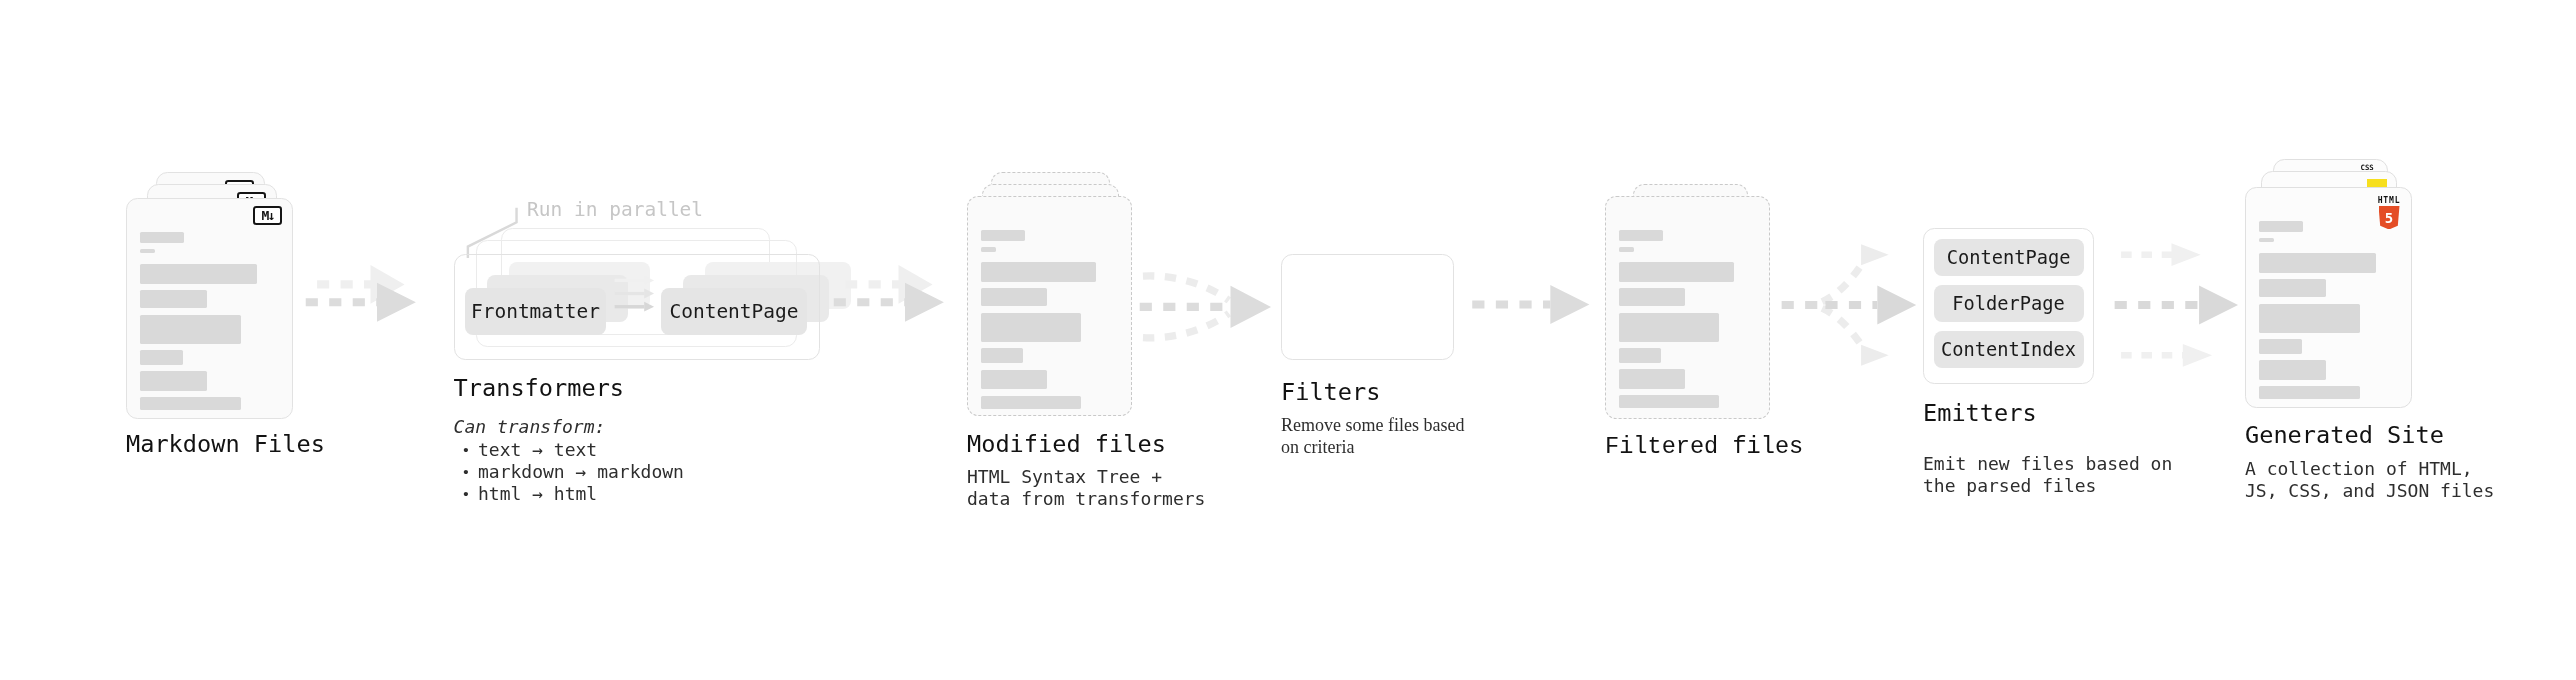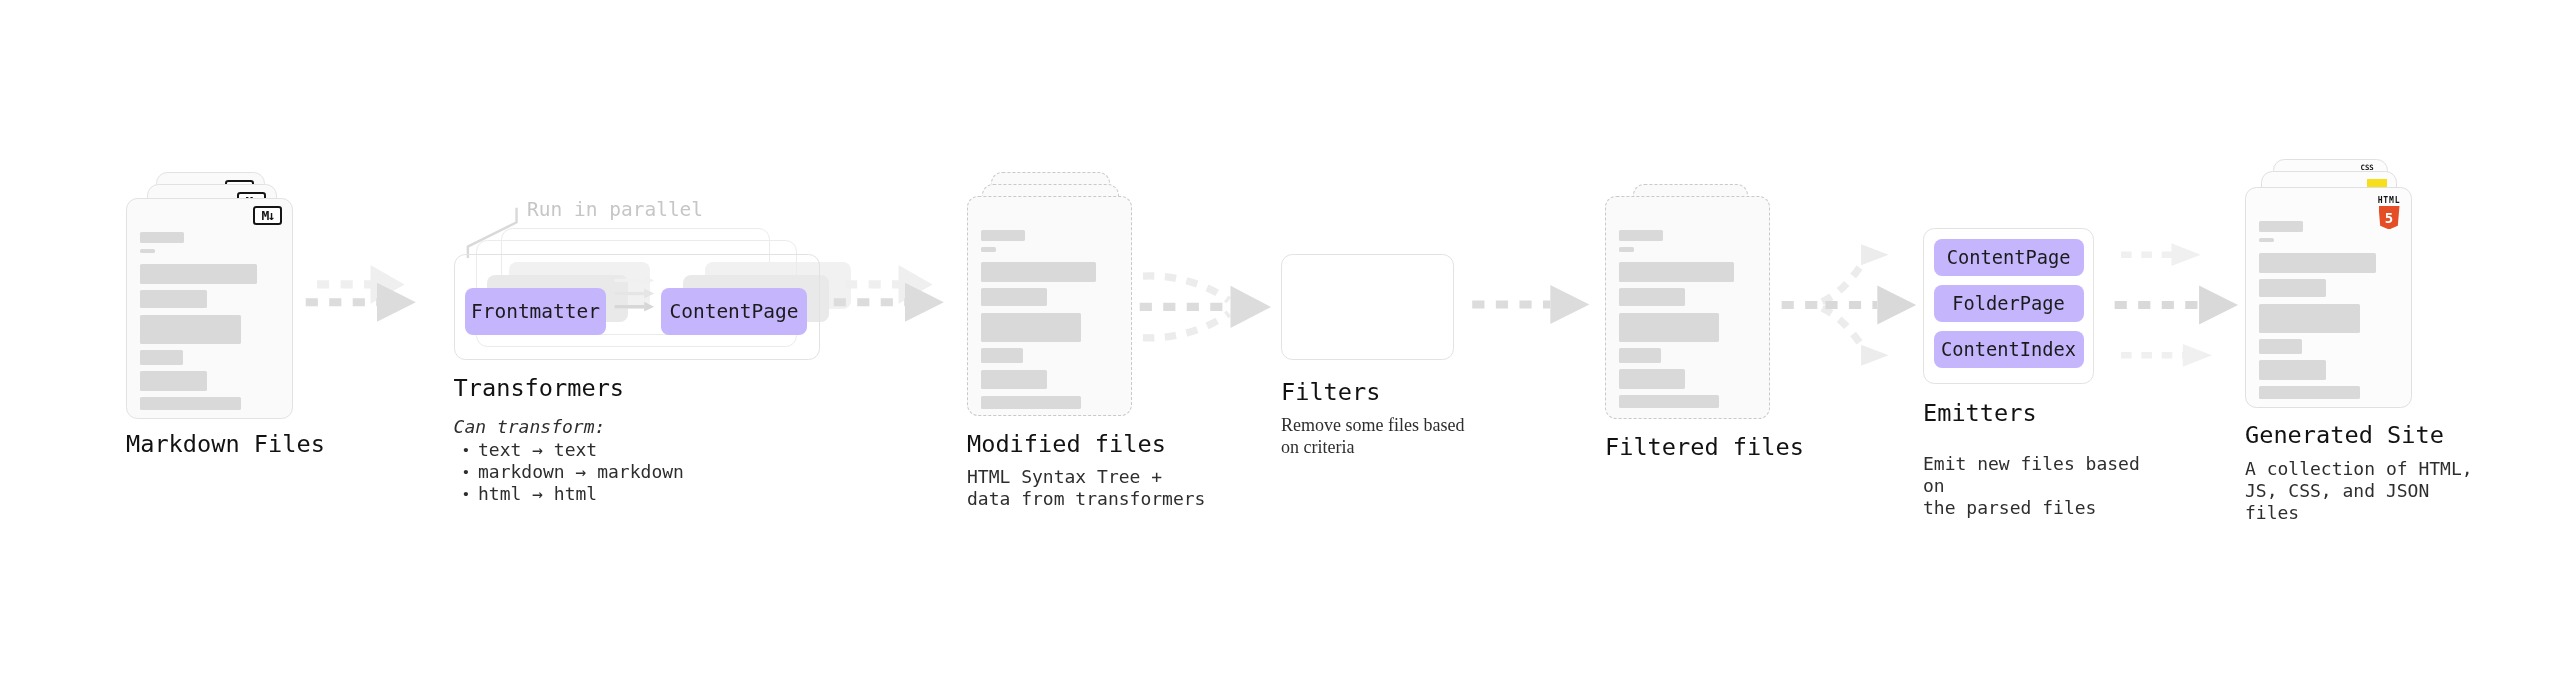--- a/index.html
+++ b/index.html
@@ -1,38 +1,38 @@
 <!DOCTYPE html>
 <html style="font-size:13px"><head>
 <meta charset="utf-8">
 <style>
   html,body{margin:0;padding:0;background:#ffffff;}
   .canvas{
     position:relative;width:2576px;height:681px;background:#ffffff;overflow:hidden;
     font-family:"DejaVu Sans Mono","Liberation Mono",monospace;color:#161616;
   }
-  .abs{position:absolute;}
+  .abs{position:absolute;padding-left:12px;}
   
   .card{position:absolute;background:#fafafa;border:1.6px solid #e2e2e2;border-radius:11.4px;box-sizing:border-box;}
   .card.dashed{border:1.6px dashed #c9c9c9;}
   .card.white{background:#fcfcfc;border-color:#e0e0e0;}
   .bars{position:absolute;left:13px;right:13px;top:32.5px;display:flex;flex-direction:column;}
   .bar{background:#d9d9d9;border-radius:1.6px;}
   
   .badge-md{
     position:absolute;top:6.5px;right:9.8px;width:29px;height:19.5px;background:#ffffff;
     border:2.4px solid #151515;border-radius:3.3px;color:#151515;font-weight:bold;font-size:13px;
     display:flex;align-items:center;justify-content:center;letter-spacing:-1.6px;box-sizing:border-box;
   }
   
   .obox{position:absolute;background:transparent;border:1.6px solid #e2e2e2;border-radius:11.4px;box-sizing:border-box;}
   .obox.back{border-color:#ebebeb;}
   
   .node{
-    position:absolute;background:#c4b5fd;border-radius:8.1px;display:flex;align-items:center;
+    position:absolute;background:#e5e5e5;border-radius:8.1px;display:flex;align-items:center;
     justify-content:center;font-size:19.5px;color:#1b1b1b;white-space:nowrap;
   }
   .node.ghost1{background:#e9e9e9;}
   .node.ghost2{background:#f1f1f1;}
   
   .stage-label{position:absolute;font-size:23.6px;color:#121212;white-space:nowrap;}
   .stage-desc{position:absolute;font-size:18px;line-height:22px;color:#2e2e2e;white-space:pre-line;}
   .note{position:absolute;font-size:19.5px;color:#c6c6c6;white-space:nowrap;}
   .bullets{position:absolute;font-size:18px;line-height:22px;color:#2e2e2e;}
   .bullet-row{display:flex;}
@@ -179,21 +179,21 @@
     <div class="stage-label" style="left:0;top:124px;">Filters</div>
     <div class="stage-desc" style="left:0;top:160px;font-family:Liberation Serif, serif;">Remove some files based
 on criteria</div>
   </div>
 
   <svg style="left:1469px;top:280px;" width="122" height="49" viewBox="0 0 150 60">
     <line x1="4" y1="30" x2="100" y2="30" stroke="#dcdcdc" stroke-width="10" stroke-dasharray="15 14"></line>
     <polygon points="100,6 100,54 148,30" fill="#dcdcdc"></polygon>
   </svg>
 
-  <div class="abs" style="left:1605px;top:184px;width:244px;height:293px;">
+  <div class="abs" style="left:1605px;top:184px;width:244px;height:293px;font-family:Liberation Mono, monospace;">
     <div class="card dashed" style="left:28.4px;top:0;width:115px;height:89px;"></div>
     <div class="card dashed" style="left:0;top:12.2px;width:165px;height:223px;">
       <div class="bars">
         <div class="bar" style="width:32%;height:11.4px;margin-bottom:5.7px"></div>
         <div class="bar" style="width:11%;height:4.9px;margin-bottom:10.6px"></div>
         <div class="bar" style="width:84%;height:19.5px;margin-bottom:6.5px"></div>
         <div class="bar" style="width:48%;height:18px;margin-bottom:6.5px"></div>
         <div class="bar" style="width:73%;height:29px;margin-bottom:6.5px"></div>
         <div class="bar" style="width:31%;height:14.6px;margin-bottom:6.5px"></div>
         <div class="bar" style="width:48%;height:19.5px;margin-bottom:6.5px"></div>

